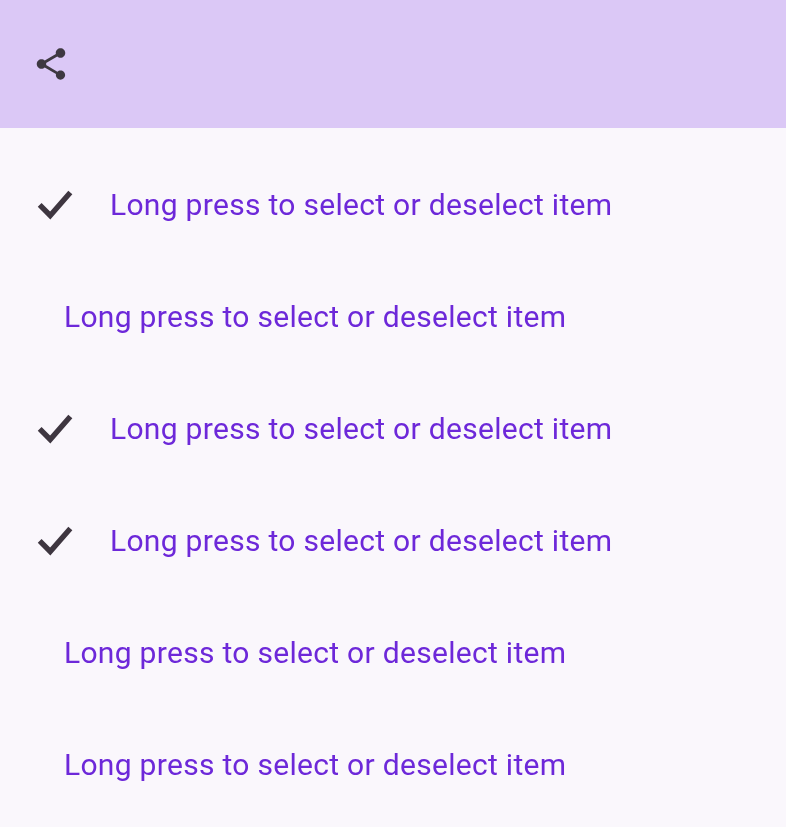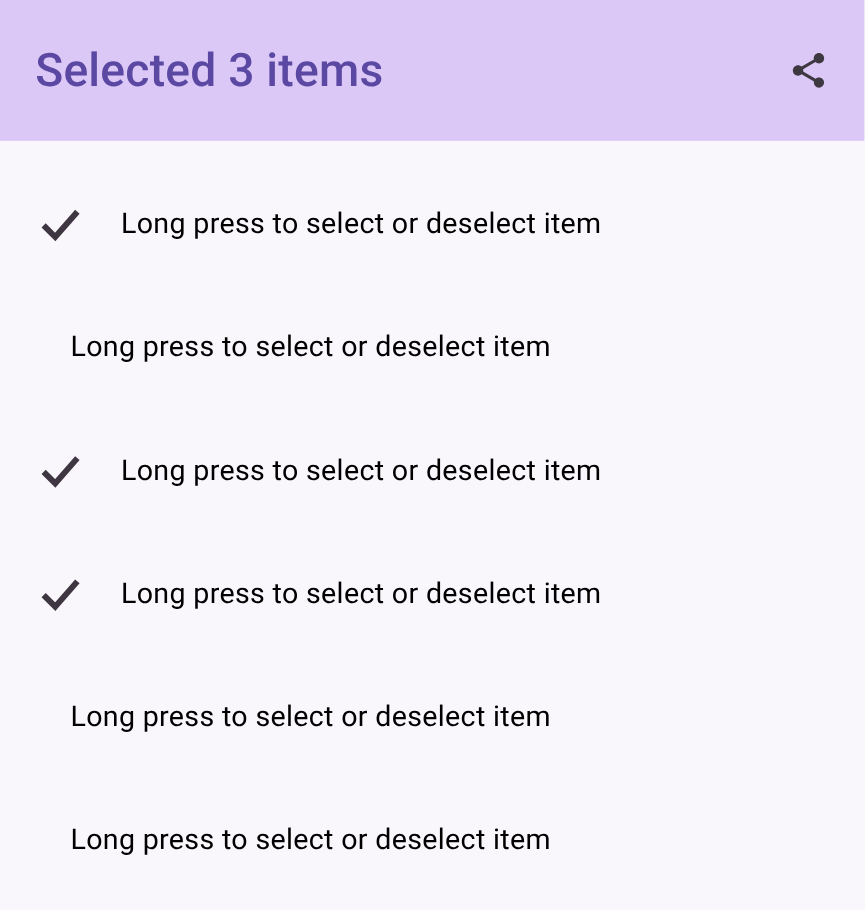--- a/index.html
+++ b/index.html
@@ -60,35 +60,34 @@
       flex-shrink: 0;
     }
     .check-icon svg {
       width: 46px;
       height: 46px;
       fill: none;
       stroke: #3e3640;
       stroke-width: 2.8;
     }
     .item-label {
-      color: #000000;
-      font-size: 26px;
+      color: #6d28d9;
+      font-size: 30px;
       font-weight: 400;
       letter-spacing: 0.3px;
       margin-left: 32px;
     }
     .item-label.no-icon {
       margin-left: 32px;
     }
   </style>
 </head>
 <body>
 
 <div class="appbar">
-  <div class="appbar-title">Selected 3 items</div>
   <div class="share-icon">
     <svg viewBox="0 0 24 24">
       <path d="M18 16.08c-.76 0-1.44.3-1.96.77L8.91 12.7c.05-.23.09-.46.09-.7s-.04-.47-.09-.7l7.05-4.11c.54.5 1.25.81 2.04.81 1.66 0 3-1.34 3-3s-1.34-3-3-3-3 1.34-3 3c0 .24.04.47.09.7L8.04 9.81C7.5 9.31 6.79 9 6 9c-1.66 0-3 1.34-3 3s1.34 3 3 3c.79 0 1.5-.31 2.04-.81l7.12 4.16c-.05.21-.08.43-.08.65 0 1.61 1.31 2.92 2.92 2.92 1.61 0 2.92-1.31 2.92-2.92s-1.31-2.92-2.92-2.92z"></path>
     </svg>
   </div>
 </div>
 
 <div class="list">
 
   <div class="list-item">

